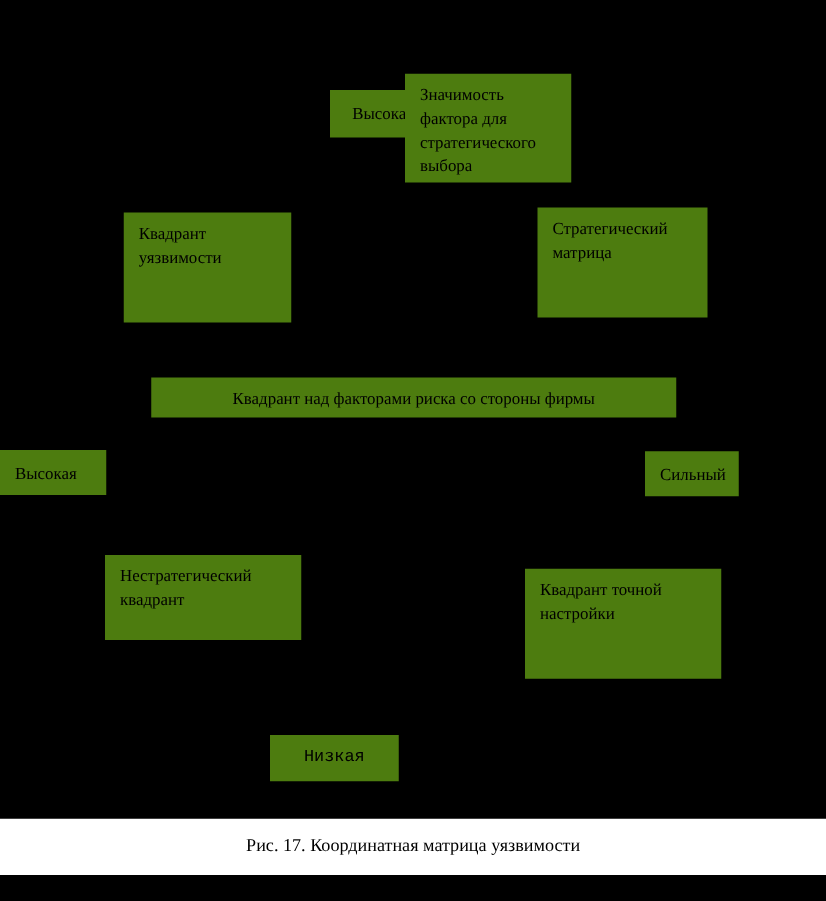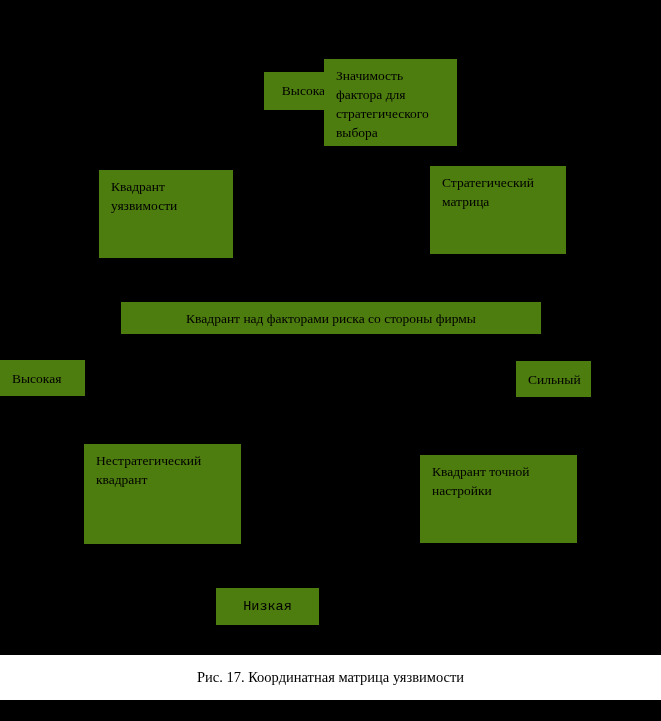--- a/index.html
+++ b/index.html
@@ -42,21 +42,21 @@
   #label-strong { left: 516px; top: 361px; width: 75px;  height: 36px; }
 
   
   #axis-y-title { left: 324px; top: 59px;  width: 133px; height: 87px; }
   #axis-x-title { left: 121px; top: 302px; width: 420px; height: 32px;
                   padding-top: 7px; }
 
   
   #quadrant-vulnerability  { left: 99px;  top: 170px; width: 134px; height: 88px; }
   #quadrant-strategic      { left: 430px; top: 166px; width: 136px; height: 88px; }
-  #quadrant-nonstrategic   { left: 84px;  top: 444px; width: 157px; height: 100px; }
+  #quadrant-nonstrategic   { left: 84px;  top: 444px; width: 157px; height: 68px; }
   #quadrant-finetuning     { left: 420px; top: 455px; width: 157px; height: 88px; }
 
   
   #caption {
     position: absolute;
     left: 0px;
     top: 655px;
     width: 661px;
     height: 45px;
     background: #ffffff;

